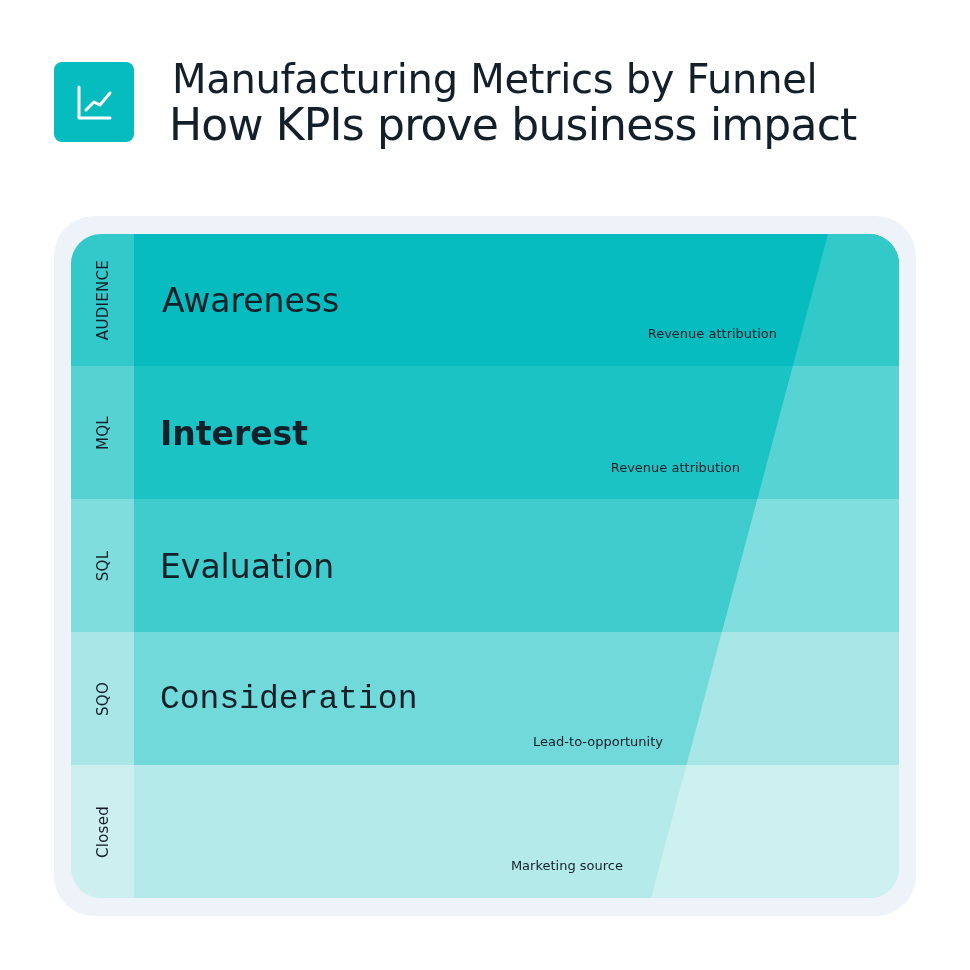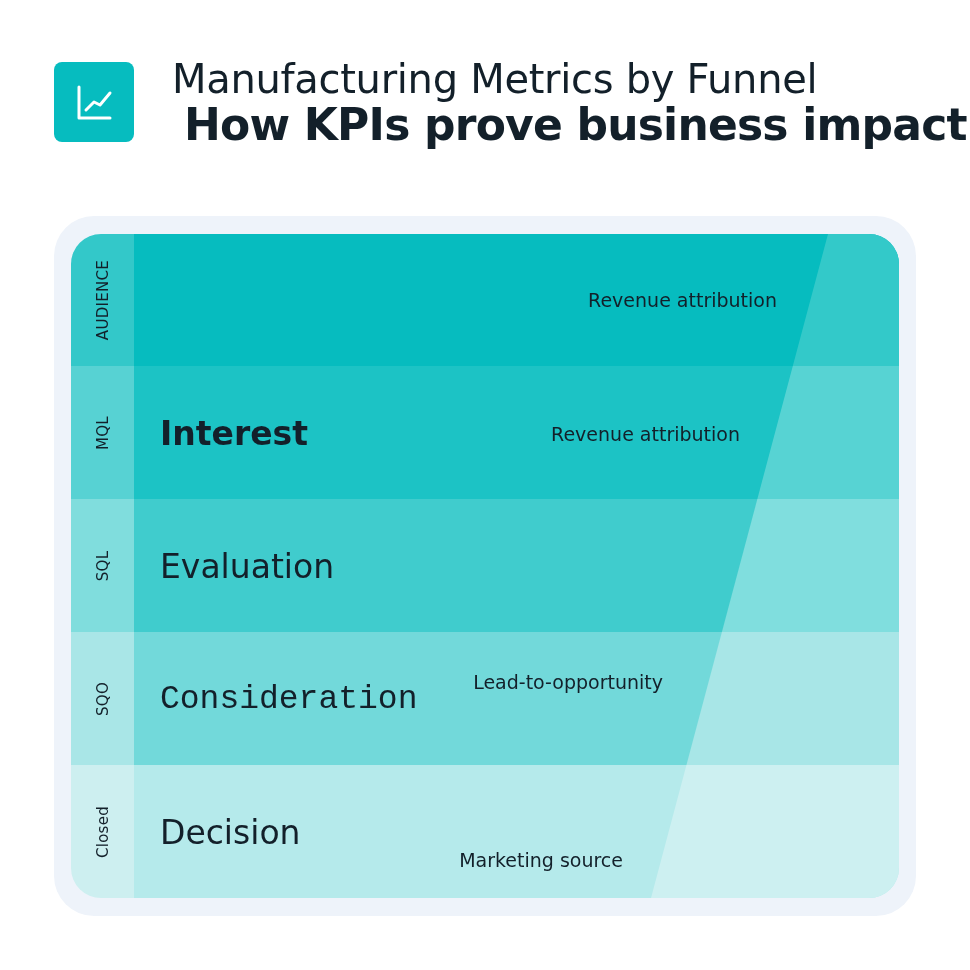--- a/index.html
+++ b/index.html
@@ -1,29 +1,29 @@
 <!DOCTYPE html>
 <html><head>
 <meta charset="utf-8">
 <style>
   html, body { margin:0; padding:0; }
   body { width:970px; height:970px; background:#ffffff; position:relative; overflow:hidden;
          font-family:"DejaVu Sans", "Liberation Sans", sans-serif; color:#13202a; }
   .logo { position:absolute; left:54px; top:62px; width:80px; height:80px; border-radius:8px; background:#06bcbf; }
   .logo svg { position:absolute; left:0; top:0; }
   .subtitle { position:absolute; left:172px; top:56px; font-size:40px; letter-spacing:-0.3px; color:#13202a; white-space:nowrap; }
-  .title { position:absolute; left:184px; top:99px; font-size:44px; font-weight:bold; letter-spacing:-0.8px; color:#13202a; white-space:nowrap; }
+  .title { position:absolute; left:169px; top:99px; font-size:44px; font-weight:normal; letter-spacing:-0.8px; color:#13202a; white-space:nowrap; }
   .frame { position:absolute; left:54px; top:216px; width:862px; height:700px; background:#eef3fa; border-radius:40px; }
   .panel { position:absolute; left:71px; top:234px; width:828px; height:664px; border-radius:30px; overflow:hidden; }
   .row { position:absolute; left:0; width:828px; }
   .row .lab { position:absolute; left:0; top:0; width:63px; height:100%; }
   .row .lab span { position:absolute; left:50%; top:50%; transform:translate(-50%,-50%) rotate(-90deg); font-size:15px; white-space:nowrap; color:#13202a; letter-spacing:0.3px; }
   .row .main { position:absolute; left:63px; top:0; width:765px; height:100%; }
   .stage { position:absolute; left:89px; font-size:33px; color:#13202a; white-space:nowrap; transform:translateY(-50%); }
-  .metric { position:absolute; font-size:19px; color:#13202a; text-align:right; line-height:30px; white-space:nowrap; transform:translateY(-50%); }
+  .metric { position:absolute; font-size:13px; color:#13202a; text-align:right; line-height:30px; white-space:nowrap; transform:translateY(-50%);margin-top:34px; }
   .overlay { position:absolute; left:0; top:0; }
 </style>
 </head>
 <body>
 
 <div class="logo">
   <svg width="80" height="80" viewBox="0 0 80 80">
     <polyline points="25,25 25,56 56,56" fill="none" stroke="#ffffff" stroke-width="3" stroke-linecap="round" stroke-linejoin="round"></polyline>
     <polyline points="32,48 40,40 46,43 56,31" fill="none" stroke="#ffffff" stroke-width="3" stroke-linecap="round" stroke-linejoin="round"></polyline>
   </svg>
@@ -78,30 +78,30 @@
     </defs>
     <g clip-path="url(#slant)">
       <rect x="0" y="0" width="828" height="132" fill="#33c9c9"></rect>
       <rect x="0" y="132" width="828" height="133" fill="#57d3d3"></rect>
       <rect x="0" y="265" width="828" height="133" fill="#80dede"></rect>
       <rect x="0" y="398" width="828" height="133" fill="#a8e6e7"></rect>
       <rect x="0" y="531" width="828" height="133" fill="#cdf0f1"></rect>
     </g>
   </svg>
 
+  <div class="stage" style="left:91px;top:66px;">Awareness</div>
   <div class="stage" style="top:199px;font-weight:bold;">Interest</div>
   <div class="stage" style="top:332px;text-align:center;">Evaluation</div>
   <div class="stage" style="top:465px;font-family:Liberation Mono, monospace;">Consideration</div>
-  <div class="stage" style="top:598px;">Decision</div>
 
   <div class="metric" style="right:122px;top:66px;">
     <div>Revenue attribution</div>
   </div>
   <div class="metric" style="right:159px;top:200px;">
     <div>Revenue attribution</div>
   </div>
-  <div class="metric" style="right:236px;top:448px;">
+  <div class="metric" style="right:236px;top:474px;">
     <div>Lead-to-opportunity</div>
   </div>
-  <div class="metric" style="right:276px;top:626px;text-align:right;">
+  <div class="metric" style="right:276px;top:598px;text-align:right;">
     <div>Marketing source</div>
   </div>
 </div>
 
 </body></html>

